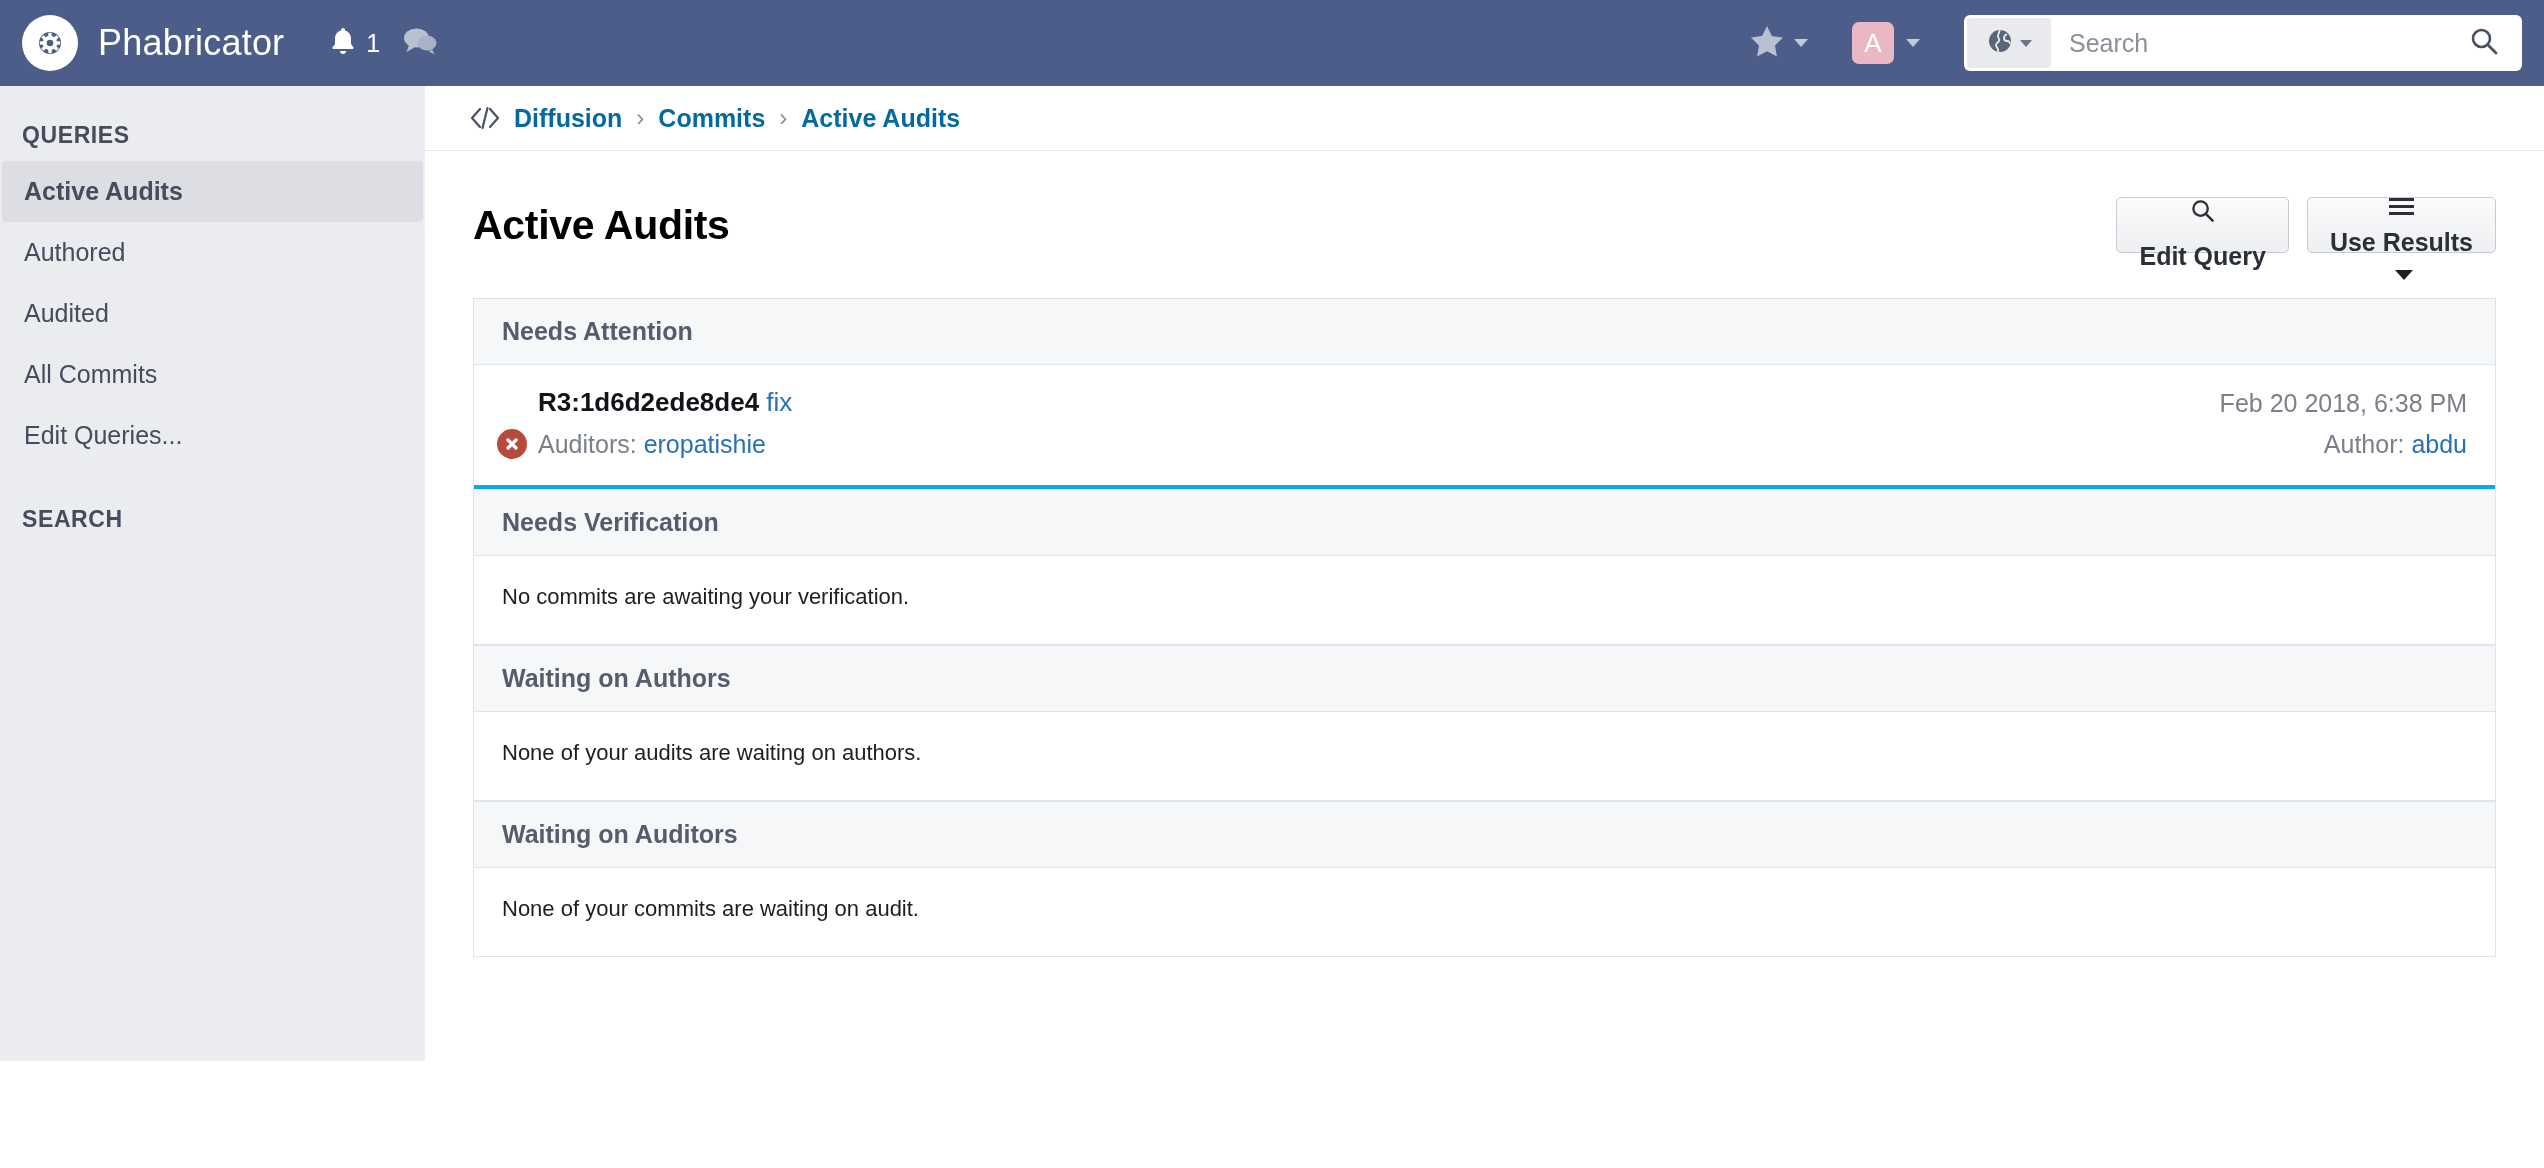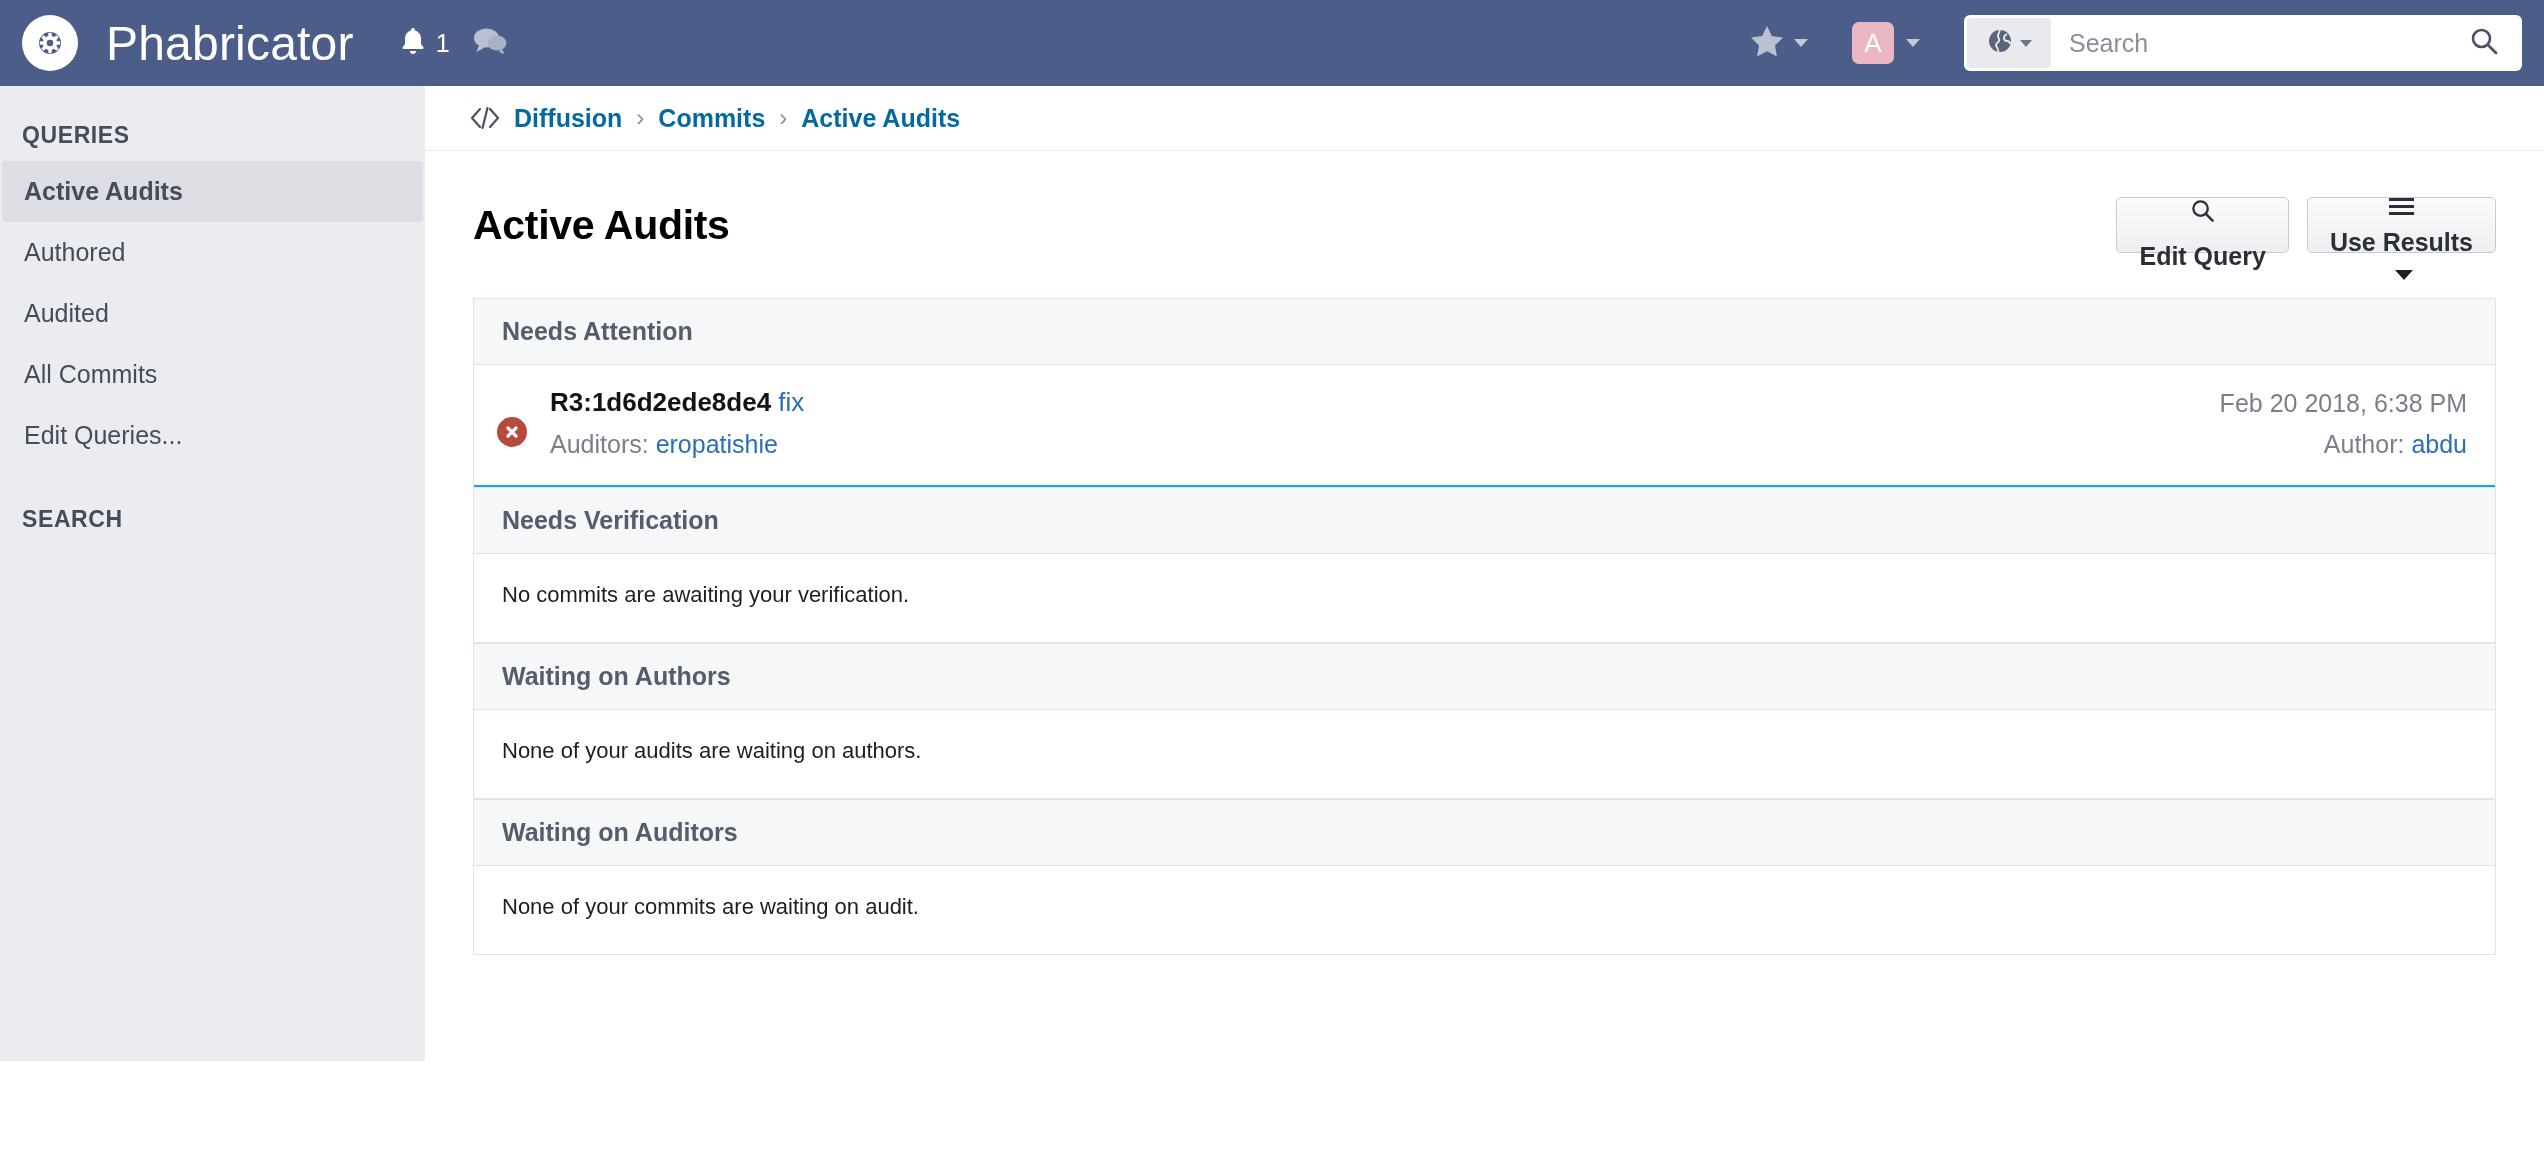--- a/index.html
+++ b/index.html
@@ -25,23 +25,23 @@
   }
   .logo-eye {
     width: 56px; height: 56px; border-radius: 50%;
     background: #ffffff;
     display: flex; align-items: center; justify-content: center;
     position: relative;
   }
   .logo-eye svg { display:block; }
   .brand {
     color: #ffffff;
-    font-size: 48px;
+    font-size: 36px;
     font-weight: 400;
-    margin-left: 28px;
+    margin-left: 20px;
     letter-spacing: .2px;
   }
   .bell-group {
     display:flex; align-items:center;
     margin-left: 44px;
     gap: 8px;
   }
   .bell-count {
     color:#ffffff; font-size: 25px; font-weight: 400;
   }
@@ -199,24 +199,23 @@
     padding: 18px 28px;
     font-size: 25px; font-weight: bold; color: #555c6c;
   }
   .sec-head.first { border-top: none; }
   .sec-empty {
     padding: 28px 28px 34px 28px;
     font-size: 22px; color: #1c1e22;
     border-bottom: 1px solid #dfe3ea;
   }
   .commit-row {
-    display: flex; align-items: flex-start;
+    display: flex; align-items: flex-end;
     padding: 22px 28px 26px 12px;
-    border-bottom: 2px solid #0ea5e9;
-    gap: 12px;
+    border-bottom: 4px solid #0ea5e9;
   }
   .status-icon {
     width: 52px; flex: 0 0 52px;
     display:flex; align-items:center; justify-content:center;
     padding-top: 30px;
   }
   .xcircle {
     width: 30px; height: 30px; border-radius: 50%;
     background: #b84a3d;
     display:flex; align-items:center; justify-content:center;

